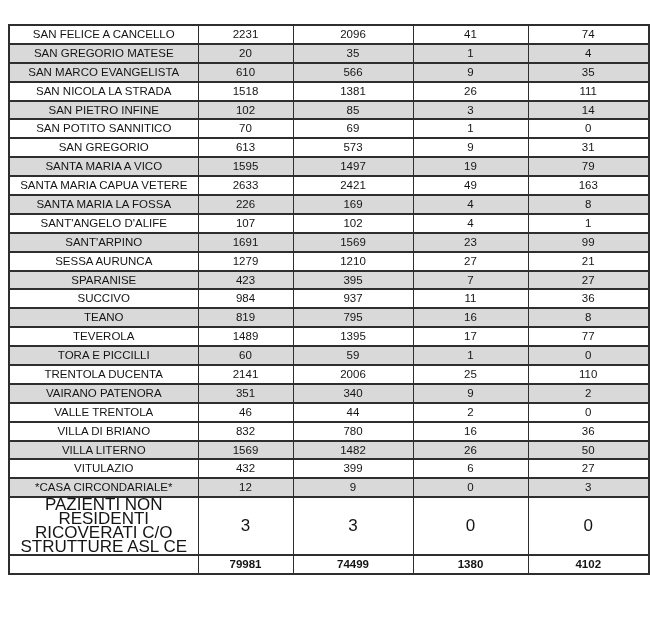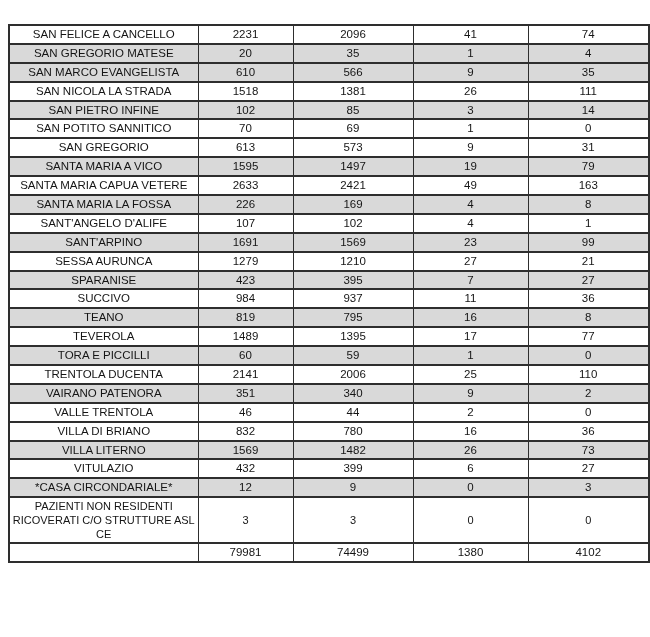--- a/index.html
+++ b/index.html
@@ -37,24 +37,24 @@
     white-space: nowrap;
     overflow: hidden;
   }
   table.report tr.alt td {
     background: #d9d9d9;
   }
   table.report tr.tall td {
     height: 44px;
     white-space: normal;
     line-height: 14px;
-    font-size: 11px;
+    font-size: 17px;
   }
   table.report tr.totals td {
-    font-weight: normal;
+    font-weight: bold;
     height: 17px;
   }
   col.c-name  { width: 189px; }
   col.c-v1    { width: 95px;  }
   col.c-v2    { width: 120px; }
   col.c-v3    { width: 115px; }
   col.c-v4    { width: 121px; }
 </style>
 </head>
 <body>
@@ -221,21 +221,21 @@
           <td>832</td>
           <td>780</td>
           <td>16</td>
           <td>36</td>
         </tr>
         <tr class="alt">
           <td>VILLA LITERNO</td>
           <td>1569</td>
           <td>1482</td>
           <td>26</td>
-          <td>73</td>
+          <td>50</td>
         </tr>
         <tr>
           <td>VITULAZIO</td>
           <td>432</td>
           <td>399</td>
           <td>6</td>
           <td>27</td>
         </tr>
         <tr class="alt">
           <td>*CASA CIRCONDARIALE*</td>

